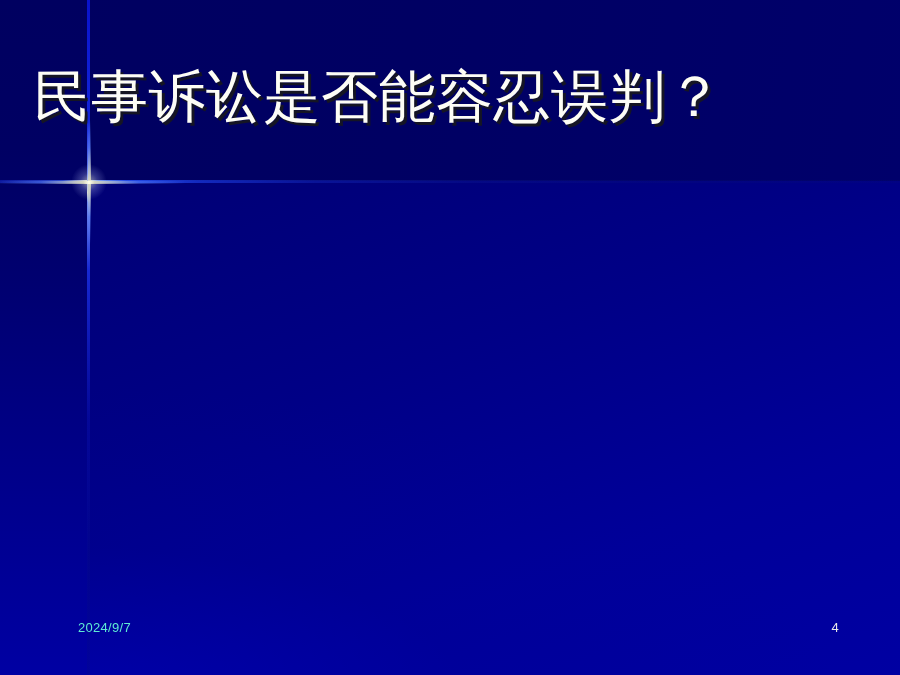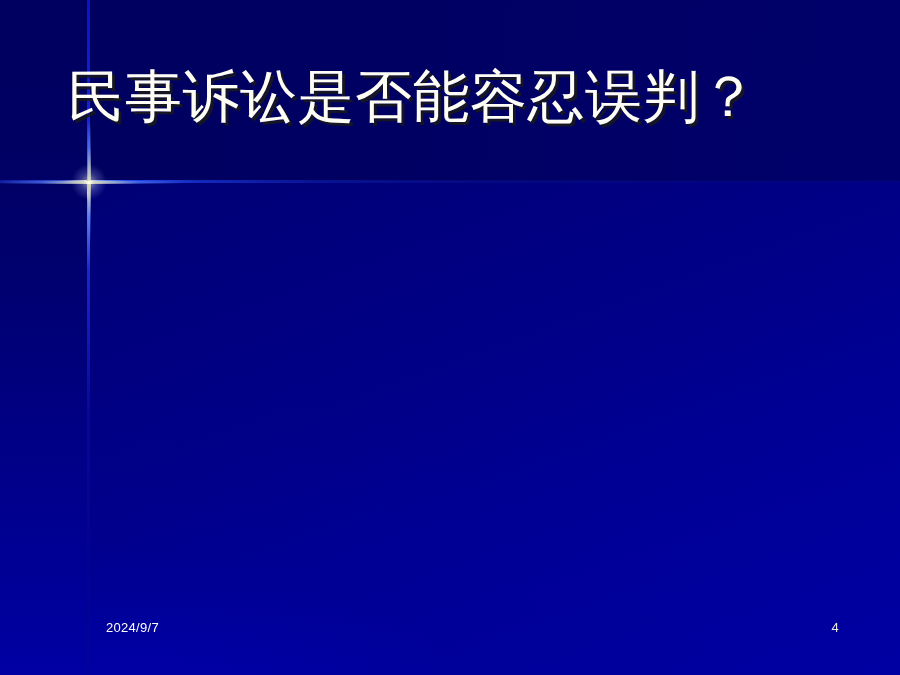--- a/index.html
+++ b/index.html
@@ -147,30 +147,29 @@
     top: 62px;
     width: 757px;
     text-align: center;
     font-family: "DejaVu Serif", "Liberation Serif", serif;
     font-size: 57px;
     line-height: 1.2;
     letter-spacing: 0.5px;
     color: #fdfdf5;
     text-shadow: 3px 3px 0 rgba(25,25,25,0.85);
     white-space: nowrap;
-    padding-left: 34px;
   }
 
   
   .footer-date {
     position: absolute;
-    left: 106px;
+    left: 78px;
     top: 620px;
     font-size: 13px;
-    color: #ffffff;
+    color: #5eead4;
     letter-spacing: 0.3px;
   }
   .footer-page {
     position: absolute;
     left: 820px;
     top: 620px;
     width: 30px;
     text-align: center;
     font-size: 13px;
     color: #e8e8e8;

